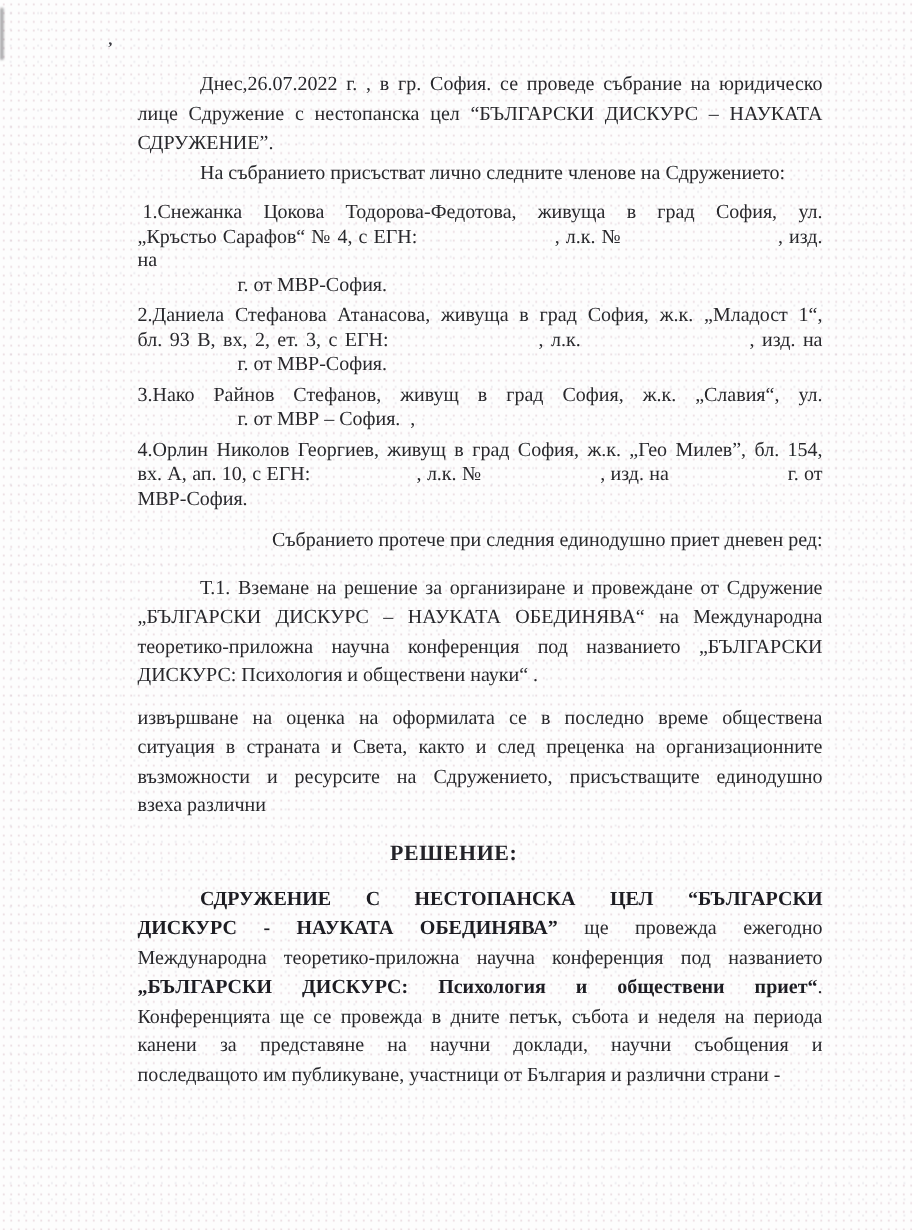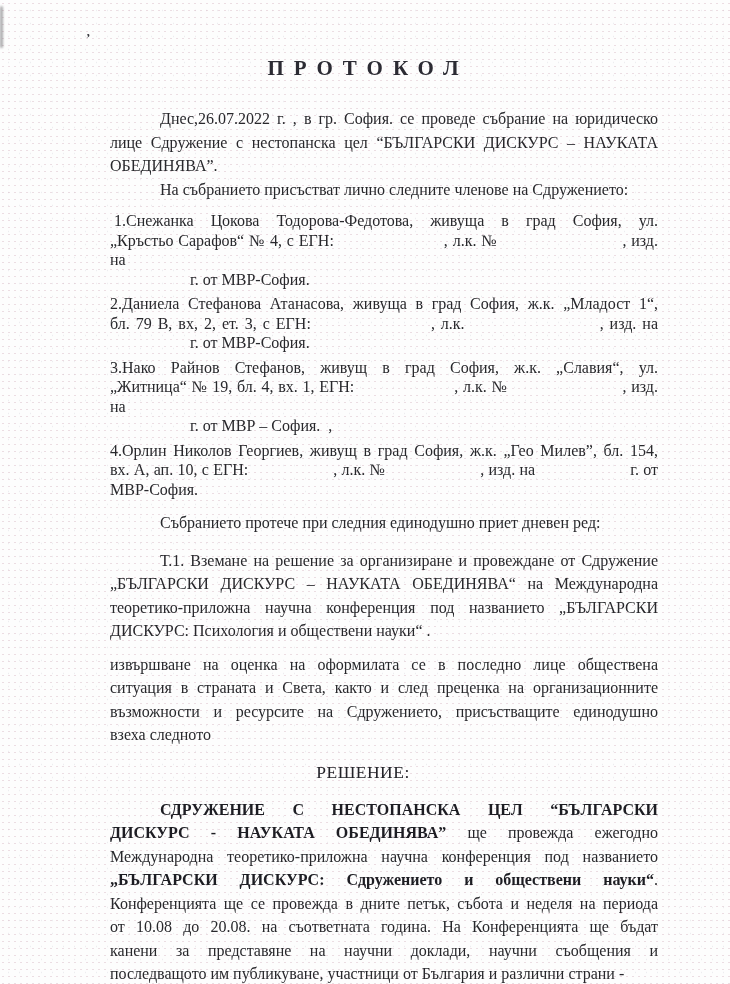--- a/index.html
+++ b/index.html
@@ -60,68 +60,66 @@
   .gap { display: inline-block; height: 1px; }
   .w85  { width: 85px; }
   .w95  { width: 95px; }
   .w100 { width: 100px; }
   .w110 { width: 110px; }
   .w115 { width: 115px; }
   .w120 { width: 120px; }
   .w125 { width: 125px; }
   .w135 { width: 135px; }
 
-  .agenda-intro { margin-top: 12px; margin-bottom: 14px; }
+  .agenda-intro { margin-top: 12px; margin-bottom: 14px; text-align: right; }
   .t1 { margin-bottom: 10px; font-family: Liberation Serif, serif; }
   .disc { margin-bottom: 15px; }
 
   .decision-head {
     text-align: center;
-    font-weight: normal;
+    font-weight: bold;
     font-size: 17.5px;
     letter-spacing: 0.5px;
     color: #232329;
     margin-bottom: 15px;
   }
   b { color: #1d1d23; }
 </style>
 </head>
 <body>
 
 <div class="page">
 
   <div class="edge-smudge"></div>
   <span class="speck">’</span>
 
-  <div class="title">ПРОТОКОЛ</div>
 
   <div class="opening">
     <div class="ln j ind">Днес,26.07.2022 г. , в гр. София. се проведе събрание на юридическо</div>
     <div class="ln j">лице Сдружение с нестопанска цел “БЪЛГАРСКИ ДИСКУРС – НАУКАТА</div>
-    <div class="ln">ОБЕДИНЯВА”.</div>
+    <div class="ln">СДРУЖЕНИЕ”.</div>
     <div class="ln ind">На събранието присъстват лично следните членове на Сдружението:</div>
   </div>
 
   <div class="members">
 
     <div class="member">
       <div class="ln j pad4">1.Снежанка Цокова Тодорова-Федотова, живуща в град София, ул.</div>
       <div class="ln j"><span>„Кръстьо Сарафов“ № 4, с ЕГН:</span><span class="gap w110"></span><span>, л.к. №</span><span class="gap w125"></span><span>, изд. на</span></div>
       <div class="ln cont">г. от МВР-София.</div>
     </div>
 
     <div class="member">
       <div class="ln j">2.Даниела Стефанова Атанасова, живуща в град София, ж.к. „Младост 1“,</div>
-      <div class="ln j"><span>бл. 79 В, вх, 2, ет. 3, с ЕГН:</span><span class="gap w120"></span><span>, л.к.</span><span class="gap w135"></span><span>, изд. на</span></div>
+      <div class="ln j"><span>бл. 93 В, вх, 2, ет. 3, с ЕГН:</span><span class="gap w120"></span><span>, л.к.</span><span class="gap w135"></span><span>, изд. на</span></div>
       <div class="ln cont">г. от МВР-София.</div>
     </div>
 
     <div class="member">
       <div class="ln j">3.Нако Райнов Стефанов, живущ в град София, ж.к. „Славия“, ул.</div>
-      <div class="ln j"><span>„Житница“ № 19, бл. 4, вх. 1, ЕГН:</span><span class="gap w100"></span><span>, л.к. №</span><span class="gap w115"></span><span>, изд. на</span></div>
       <div class="ln cont">г. от МВР – София.&nbsp;&nbsp;,</div>
     </div>
 
     <div class="member">
       <div class="ln j">4.Орлин Николов Георгиев, живущ в град София, ж.к. „Гео Милев”, бл. 154,</div>
       <div class="ln j"><span>вх. А, ап. 10, с ЕГН:</span><span class="gap w85"></span><span>, л.к. №</span><span class="gap w95"></span><span>, изд. на</span><span class="gap w95"></span><span>г. от</span></div>
       <div class="ln">МВР-София.</div>
     </div>
 
   </div>
@@ -129,32 +127,31 @@
   <div class="ln ind agenda-intro">Събранието протече при следния единодушно приет дневен ред:</div>
 
   <div class="t1">
     <div class="ln j ind">Т.1. Вземане на решение за организиране и провеждане от Сдружение</div>
     <div class="ln j">„БЪЛГАРСКИ ДИСКУРС – НАУКАТА ОБЕДИНЯВА“ на Международна</div>
     <div class="ln j">теоретико-приложна научна конференция под названието „БЪЛГАРСКИ</div>
     <div class="ln">ДИСКУРС: Психология и обществени науки“ .</div>
   </div>
 
   <div class="disc">
-    <div class="ln j">извършване на оценка на оформилата се в последно лице обществена</div>
+    <div class="ln j">извършване на оценка на оформилата се в последно време обществена</div>
     <div class="ln j">ситуация в страната и Света, както и след преценка на организационните</div>
     <div class="ln j">възможности и ресурсите на Сдружението, присъстващите единодушно</div>
-    <div class="ln">взеха следното</div>
+    <div class="ln">взеха различни</div>
   </div>
 
   <div class="decision-head">РЕШЕНИЕ:</div>
 
   <div class="decision">
     <div class="ln j ind"><b>СДРУЖЕНИЕ С НЕСТОПАНСКА ЦЕЛ “БЪЛГАРСКИ</b></div>
     <div class="ln j"><b>ДИСКУРС - НАУКАТА ОБЕДИНЯВА”</b> <span>ще провежда ежегодно</span></div>
     <div class="ln j">Международна теоретико-приложна научна конференция под названието</div>
-    <div class="ln j"><b>„БЪЛГАРСКИ ДИСКУРС: Сдружението и обществени науки“</b><span>.</span></div>
+    <div class="ln j"><b>„БЪЛГАРСКИ ДИСКУРС: Психология и обществени приет“</b><span>.</span></div>
     <div class="ln j">Конференцията ще се провежда в дните петък, събота и неделя на периода</div>
-    <div class="ln j">от 10.08 до 20.08. на съответната година. На Конференцията ще бъдат</div>
     <div class="ln j">канени за представяне на научни доклади, научни съобщения и</div>
     <div class="ln">последващото им публикуване, участници от България и различни страни -</div>
   </div>
 
 </div>
 
 </body></html>

